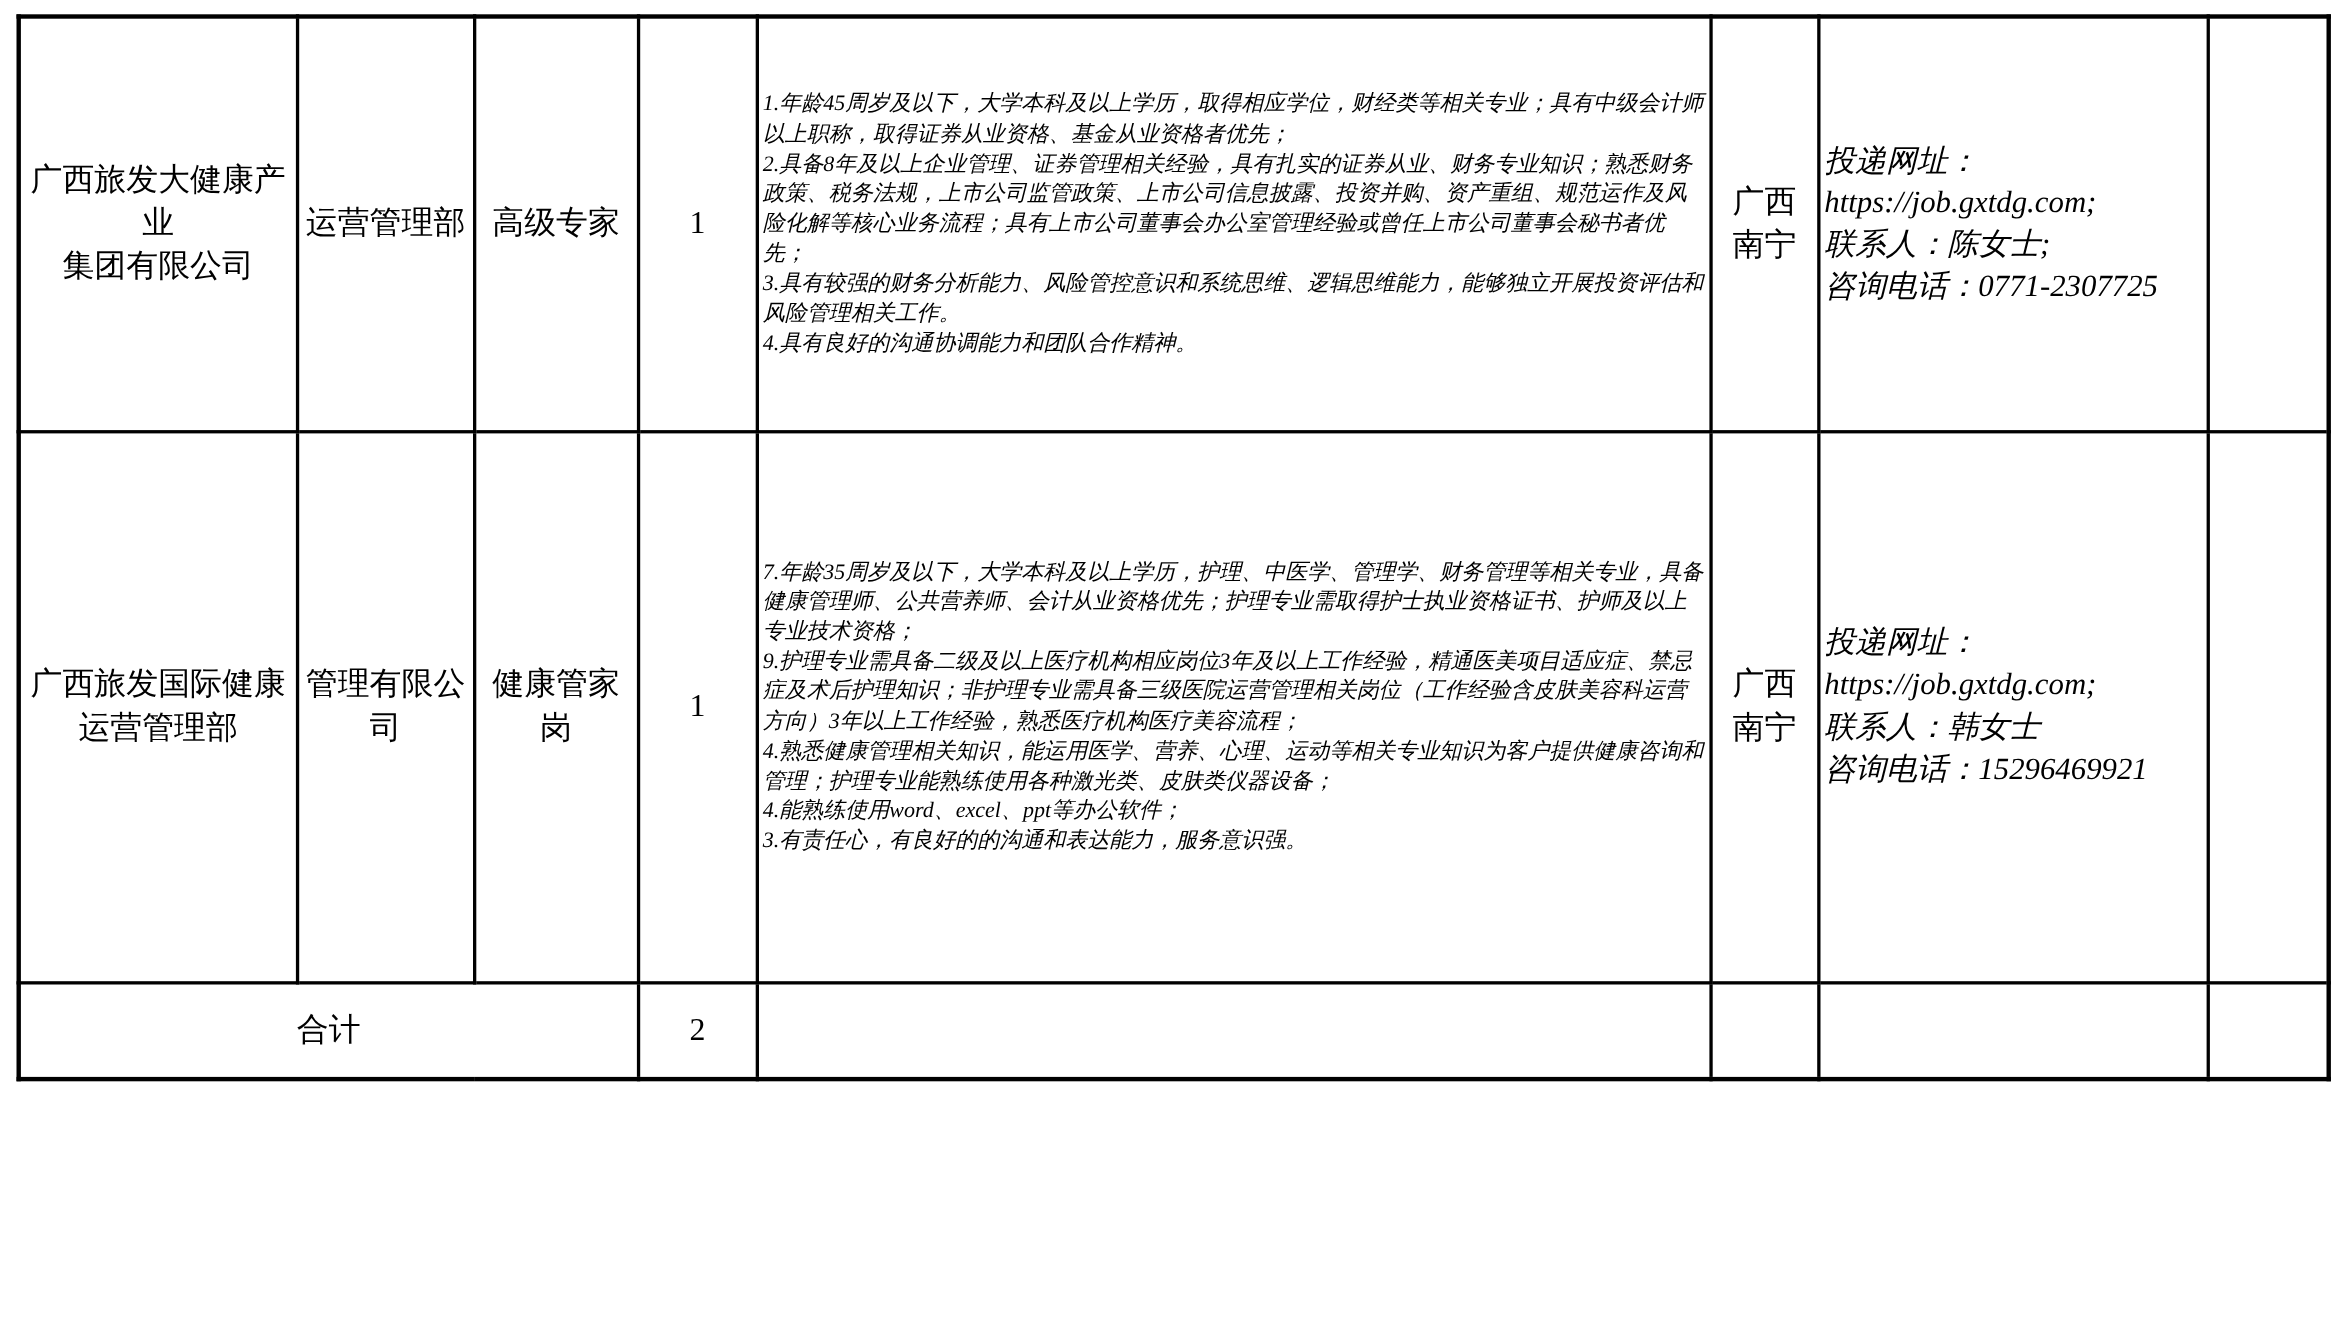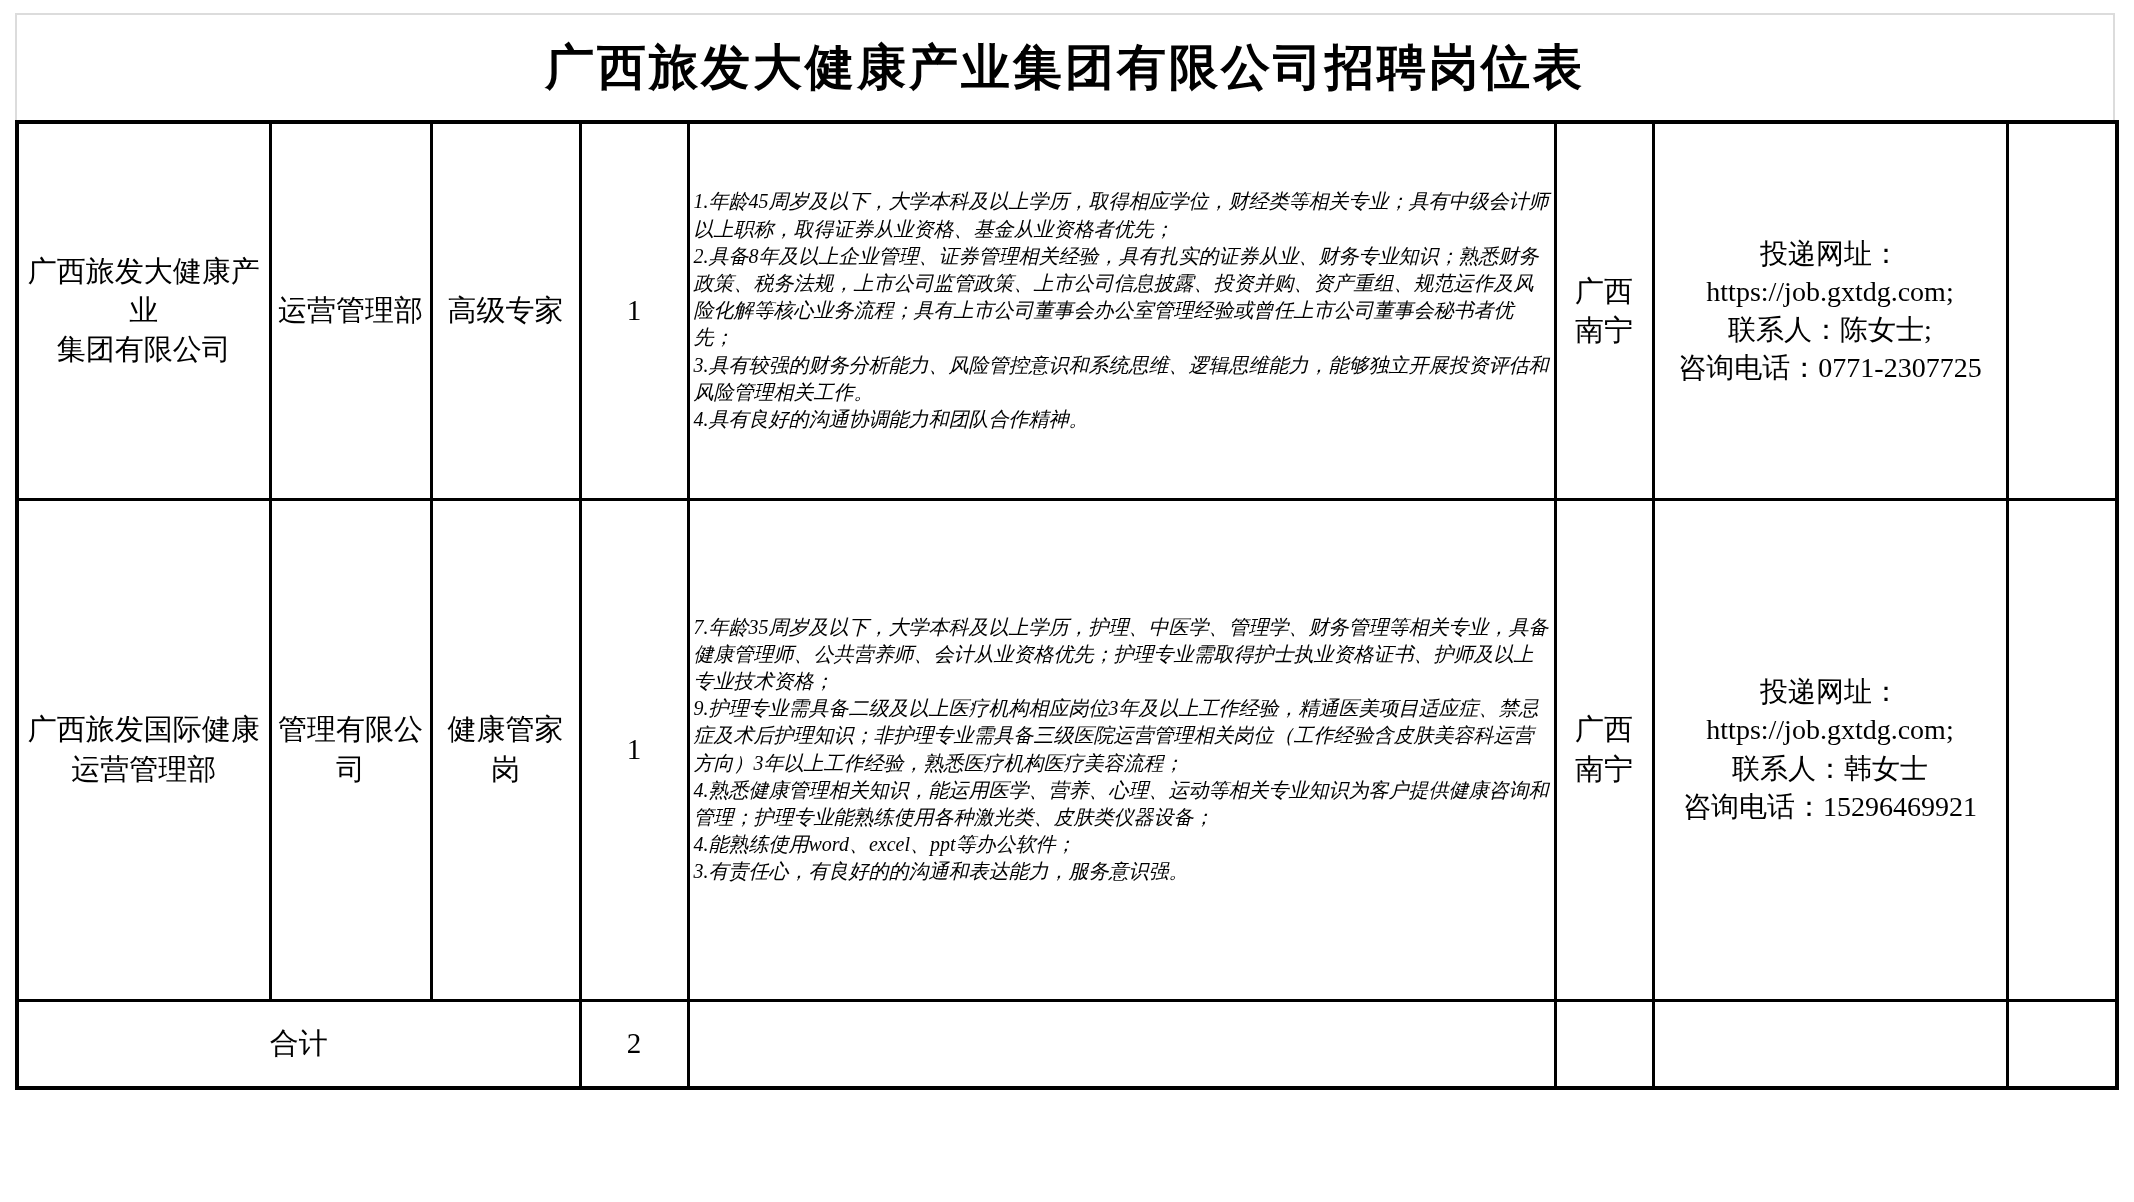--- a/index.html
+++ b/index.html
@@ -72,35 +72,35 @@
     text-align: left;
     font-style: italic;
   }
   td.resume-cell {
     white-space: normal;
     padding: 4px 6px;
   }
   td.resume-cell .resume-line {
     font-size: 28px;
     line-height: 1.36;
-    text-align: center;
+    text-align: left;
+    font-style: italic;
   }
   td.count-cell, td.total-count-cell {
     font-size: 29px;
   }
   td.total-label-cell {
     font-size: 29px;
   }
 </style>
 </head>
 <body>
 
 <div class="sheet">
 
-  <div class="title-block">广西旅发大健康产业集团有限公司招聘岗位表</div>
 
   <table class="jobs">
     <colgroup>
       <col style="width:253px">
       <col style="width:161px">
       <col style="width:149px">
       <col style="width:108px">
       <col style="width:867px">
       <col style="width:98px">
       <col style="width:354px">

